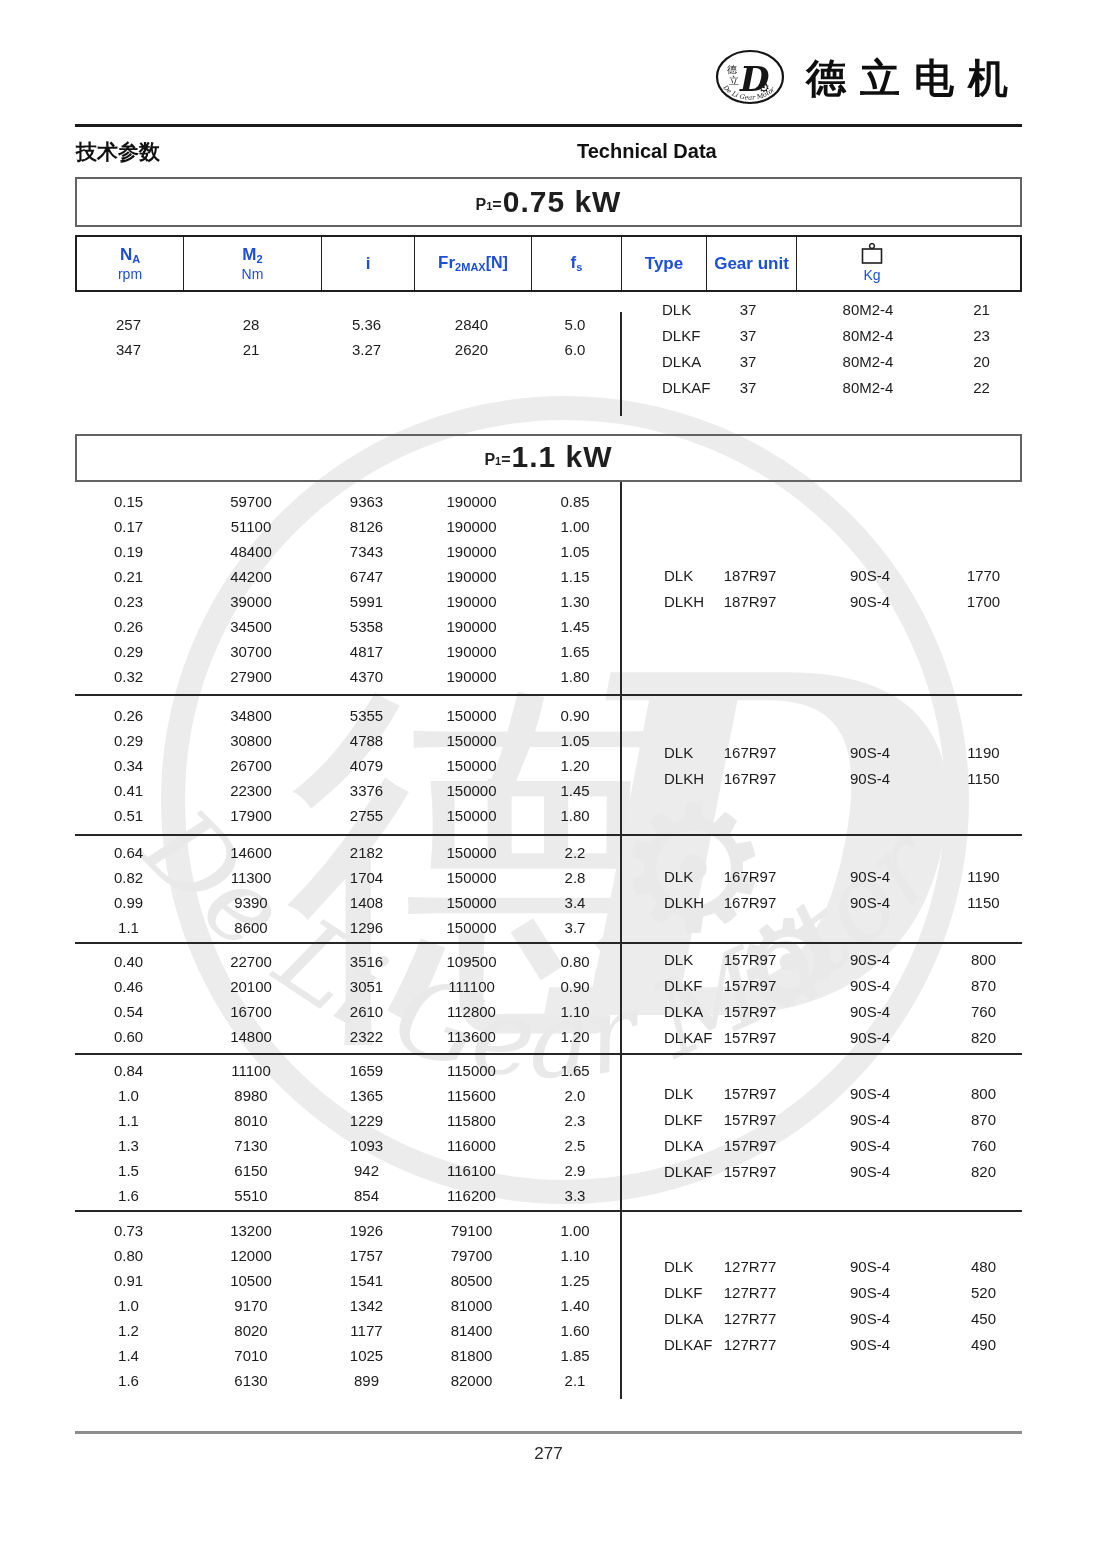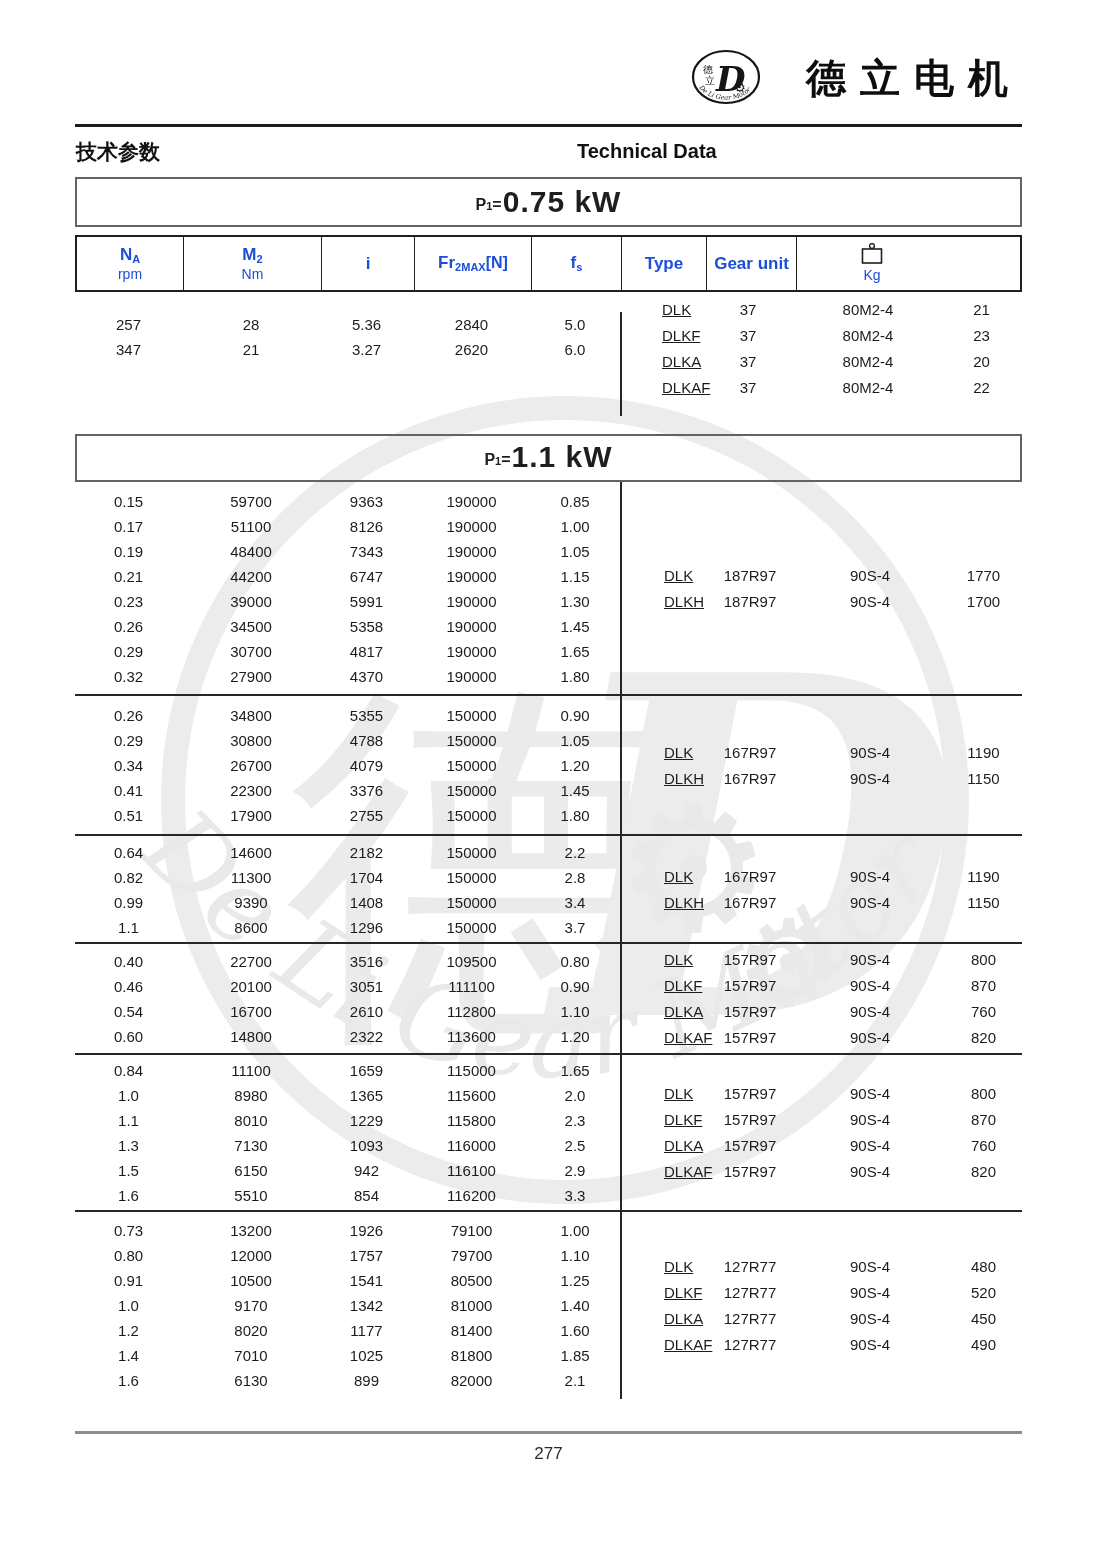--- a/index.html
+++ b/index.html
@@ -4,21 +4,21 @@
 <style>
   html,body{margin:0;padding:0;background:#fff;}
   .page{position:relative;width:1100px;height:1555px;background:#fff;overflow:hidden;
         font-family:"Liberation Sans",sans-serif;color:#1e1e1e;}
   #watermark{position:absolute;left:0;top:0;z-index:0;}
   #content{position:absolute;left:75px;top:0;width:947px;height:100%;z-index:1;}
 
   
   #brand{position:absolute;top:48px;right:0;display:flex;align-items:center;gap:20px;}
   #brand-name{font-family:"DejaVu Serif",serif;font-weight:bold;font-size:40px;
-              letter-spacing:14px;color:#0e0e0e;white-space:nowrap;margin-left:24px;}
+              letter-spacing:14px;color:#0e0e0e;white-space:nowrap;}
   #rule-top{position:absolute;top:124px;left:0;width:947px;height:3px;background:#1b1b1b;}
   #title-cn{position:absolute;top:138px;left:1px;font-size:21px;font-weight:bold;color:#111;}
   #title-en{position:absolute;top:140px;left:502px;font-size:20px;font-weight:bold;color:#111;}
 
   
   .pbox{position:absolute;left:0;width:947px;border:2px solid #636363;box-sizing:border-box;
         display:flex;align-items:flex-end;justify-content:center;padding-bottom:8px;background:transparent;}
   #pbox-075{top:177px;height:50px;}
   #pbox-11{top:434px;height:48px;}
   .p-pre{font-size:16px;font-weight:bold;margin-right:1px;line-height:1;padding-bottom:4px;}
@@ -35,21 +35,21 @@
   .hmain{font-size:17px;}
   .hsub{font-size:11px;vertical-align:-3px;}
   .hsuffix{font-size:16px;}
   .hunit{font-size:14px;font-weight:normal;}
   .kgicon{display:block;margin-bottom:1px;}
 
   
   .row{display:grid;align-items:center;text-align:center;font-size:15px;color:#1c1c1c;}
   .cols-left{grid-template-columns:107px 138px 93px 117px 90px;height:25px;}
   .cols-right{grid-template-columns:83px 90px 150px 77px;height:26px;}
-  .cols-right .cell:first-child{text-align:left;padding-left:42px;text-decoration:underline;}
+  .cols-right .cell:first-child{text-align:left;padding-left:42px;}
   .group{display:flex;}
   .g-left{width:545px;box-sizing:border-box;}
   .g-right{width:402px;box-sizing:border-box;display:flex;flex-direction:column;justify-content:center;}
 
   #g075{position:absolute;top:292px;left:0;width:947px;height:142px;}
   #g075 .group{height:112px;}
   #g075 .g-left{padding-top:20px;}
   #g075::after{content:"";position:absolute;left:545px;top:20px;height:104px;width:2px;background:#262626;}
 
   #g11{position:absolute;top:482px;left:0;width:947px;}

